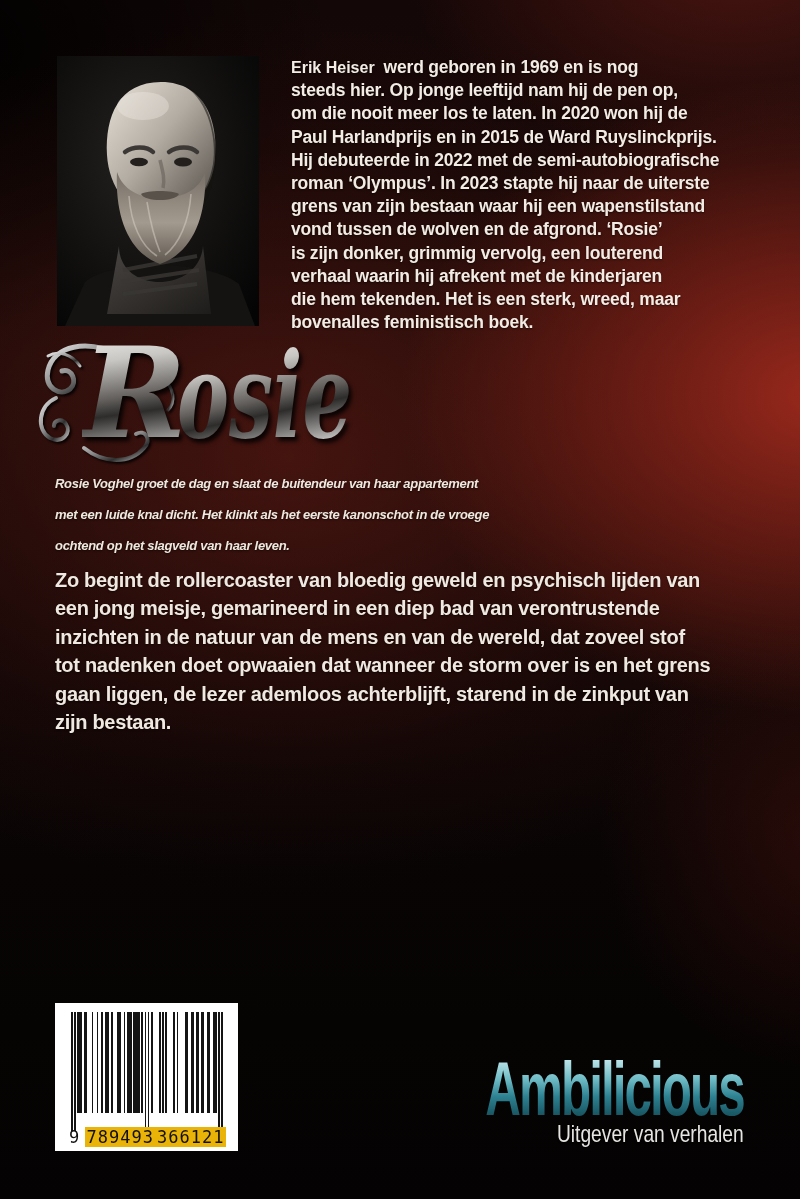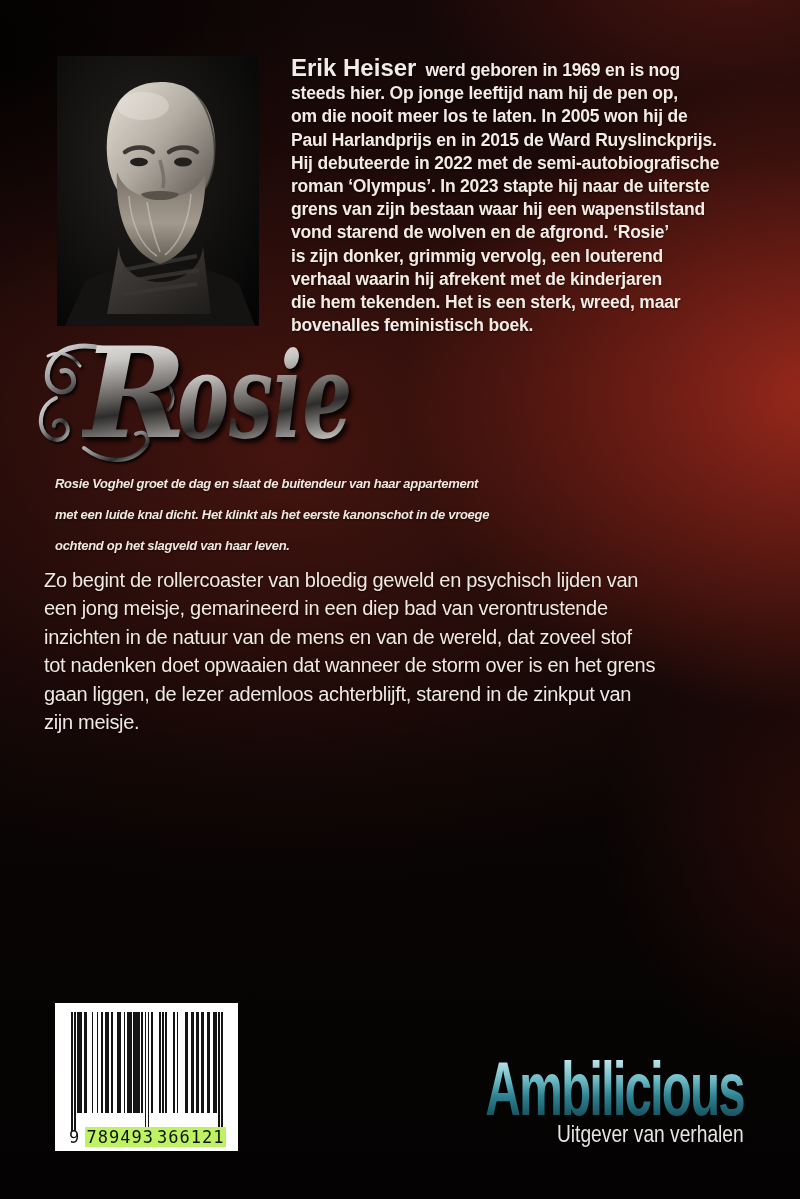--- a/index.html
+++ b/index.html
@@ -16,21 +16,21 @@
   }
   
   .photo{position:absolute;left:57px;top:56px;width:202px;height:270px;}
   .photo svg{display:block;width:100%;height:100%;}
   
   .bio{
     position:absolute;left:291px;top:56px;width:486px;
     color:#f2ece4;font-weight:700;font-size:17.5px;line-height:23.2px;
     letter-spacing:-.2px;white-space:nowrap;text-shadow:0 1px 2px rgba(0,0,0,.55);
   }
-  .bio .name{font-size:24px;margin-right:9px;letter-spacing:0;}
+  .bio .name{font-size:16px;margin-right:9px;letter-spacing:0;}
   
   .rosie{position:absolute;left:24px;top:336px;width:320px;height:132px;}
   .rosie .flourish{position:absolute;left:0;top:0;width:170px;height:132px;
     filter:drop-shadow(2px 2px 1px rgba(0,0,0,.8));}
   .rosie-text{position:absolute;left:58px;top:-6px;line-height:1;white-space:nowrap;
     font-family:"DejaVu Serif",serif;font-style:italic;font-weight:700;
     filter:drop-shadow(3px 4px 2px rgba(0,0,0,.85));}
   .rosie-R,.rosie-rest{color:#b9b4ae;text-shadow:1px 1px 0 #1a1a1a;}
   .rosie-R{font-size:126px;}
   .rosie-rest{font-size:118px;display:inline-block;transform:scaleX(.66);
@@ -41,34 +41,34 @@
       -webkit-background-clip:text;background-clip:text;color:transparent;text-shadow:none;}
   }
   
   .quote{
     position:absolute;left:55px;top:468px;width:720px;
     color:#efe8df;font-style:italic;font-weight:700;font-size:13px;
     line-height:31px;letter-spacing:-.3px;white-space:nowrap;
     text-shadow:0 1px 2px rgba(0,0,0,.55);
   }
   .synopsis{
-    position:absolute;left:44px;top:566px;width:720px;
-    color:#f0e9e1;font-weight:400;font-size:20px;line-height:28.4px;
+    position:absolute;left:55px;top:566px;width:720px;
+    color:#f0e9e1;font-weight:700;font-size:20px;line-height:28.4px;
     letter-spacing:-.3px;white-space:nowrap;text-shadow:0 1px 2px rgba(0,0,0,.55);
   }
   
   .barcode{position:absolute;left:55px;top:1003px;width:183px;height:148px;background:#fff;}
   .barcode-bars{position:absolute;left:16px;top:9px;width:152px;height:119px;}
   .barcode-bars svg{display:block;width:100%;height:100%;fill:#141414;shape-rendering:crispEdges;}
   .barcode-digits{
     position:absolute;left:14px;right:12px;bottom:4px;height:20px;display:flex;align-items:center;
     font-family:"DejaVu Sans Mono",monospace;font-size:17px;color:#111;
   }
   .barcode-digits .d-sys{width:16px;}
-  .barcode-digits .d-grp{flex:1;text-align:center;background:#bef264;letter-spacing:1px;}
+  .barcode-digits .d-grp{flex:1;text-align:center;background:#eab308;letter-spacing:1px;}
   
   .publisher{position:absolute;right:56px;top:1058px;text-align:right;}
   .pub-name{
     display:block;font-weight:700;font-size:76px;line-height:62px;letter-spacing:-3px;
     color:#3a98a4;transform:scaleX(.65);transform-origin:right center;white-space:nowrap;
   }
   @supports (-webkit-background-clip:text){
     .pub-name{
       background:linear-gradient(180deg,#b9e3e7 4%,#6fbcc6 34%,#2e8292 62%,#134a56 100%);
       -webkit-background-clip:text;background-clip:text;color:transparent;}
@@ -121,26 +121,26 @@
       <path d="M103,104 C106,116 108,124 106,132" stroke="#6e675f" stroke-width="3.5" fill="none" opacity=".7"></path>
       <path d="M60,116 C58,158 70,196 103,208 C138,196 150,156 148,116 C141,139 116,143 103,141 C88,143 67,137 60,116 Z" fill="url(#beard)"></path>
       <path d="M84,138 C90,134 116,134 122,138 C118,146 88,146 84,138 Z" fill="#59524b"></path>
       <path d="M72,140 C74,168 84,190 100,200 M134,138 C132,166 122,188 108,199 M90,146 C94,170 98,184 103,196" stroke="#d9d2c7" stroke-width="1.6" fill="none" opacity=".5"></path>
     </svg>
   </div>
 
   <div class="bio">
     <div><span class="name">Erik Heiser</span><span>werd geboren in 1969 en is nog</span></div>
     <div>steeds hier. Op jonge leeftijd nam hij de pen op,</div>
-    <div>om die nooit meer los te laten. In 2005 won hij de</div>
+    <div>om die nooit meer los te laten. In 2020 won hij de</div>
     <div>Paul Harlandprijs en in 2015 de Ward Ruyslinckprijs.</div>
     <div>Hij debuteerde in 2022 met de semi-autobiografische</div>
     <div>roman ‘Olympus’. In 2023 stapte hij naar de uiterste</div>
     <div>grens van zijn bestaan waar hij een wapenstilstand</div>
-    <div>vond starend de wolven en de afgrond. ‘Rosie’</div>
+    <div>vond tussen de wolven en de afgrond. ‘Rosie’</div>
     <div>is zijn donker, grimmig vervolg, een louterend</div>
     <div>verhaal waarin hij afrekent met de kinderjaren</div>
     <div>die hem tekenden. Het is een sterk, wreed, maar</div>
     <div>bovenalles feministisch boek.</div>
   </div>
 
   <div class="rosie">
     <svg class="flourish" viewBox="0 0 170 132" xmlns="http://www.w3.org/2000/svg">
       <defs>
         <linearGradient id="metal" x1="0" y1="0" x2="1" y2="1">
@@ -167,21 +167,21 @@
     <div>met een luide knal dicht. Het klinkt als het eerste kanonschot in de vroege</div>
     <div>ochtend op het slagveld van haar leven.</div>
   </div>
 
   <div class="synopsis">
     <div>Zo begint de rollercoaster van bloedig geweld en psychisch lijden van</div>
     <div>een jong meisje, gemarineerd in een diep bad van verontrustende</div>
     <div>inzichten in de natuur van de mens en van de wereld, dat zoveel stof</div>
     <div>tot nadenken doet opwaaien dat wanneer de storm over is en het grens</div>
     <div>gaan liggen, de lezer ademloos achterblijft, starend in de zinkput van</div>
-    <div>zijn meisje.</div>
+    <div>zijn bestaan.</div>
   </div>
 
   <div class="barcode">
     <div class="barcode-bars">
       <svg viewBox="0 0 95 72" preserveAspectRatio="none" xmlns="http://www.w3.org/2000/svg">
           <rect x="0" y="0" width="1" height="72"></rect>
           <rect x="2" y="0" width="1" height="72"></rect>
           <rect x="4" y="0" width="1" height="61"></rect>
           <rect x="5" y="0" width="1" height="61"></rect>
           <rect x="6" y="0" width="1" height="61"></rect>

